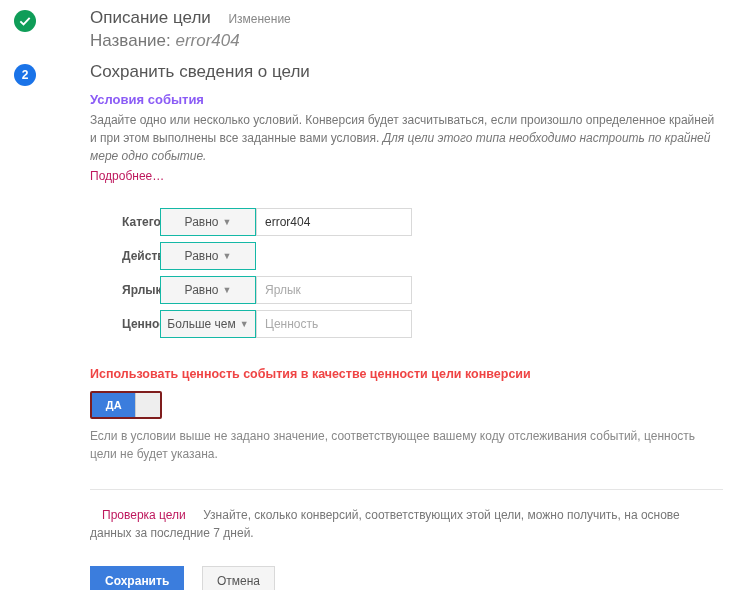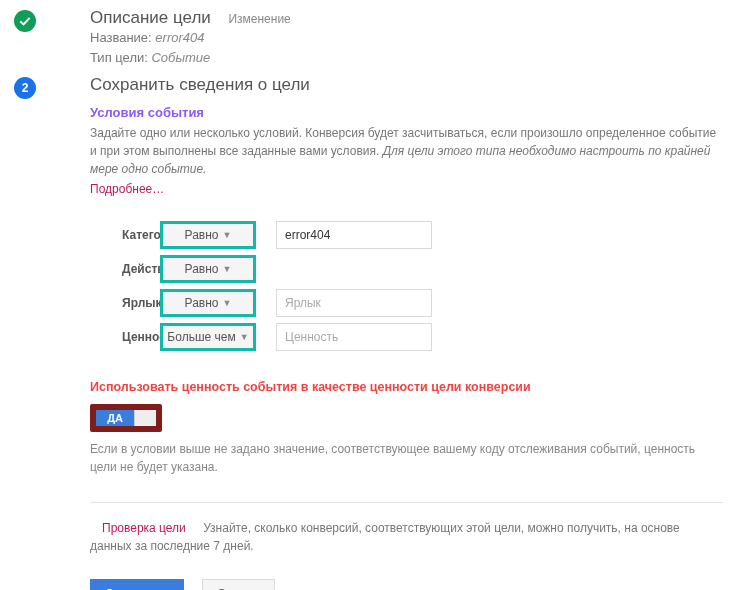--- a/index.html
+++ b/index.html
@@ -18,52 +18,52 @@
     flex-shrink: 0; margin-right: 12px; margin-top: 2px;
     font-size: 12px; font-weight: bold; color: #fff;
   }
   .step-done { background: #0f9d58; }
   .step-num  { background: #1a73e8; }
   .step-body { flex: 1; }
   .step-title {
     font-size: 17px; color: #555; font-weight: 400; margin-bottom: 2px;
   }
   .change-link { font-size: 12px; color: #888; margin-left: 14px; cursor: pointer; }
-  .summary-line { font-size: 13px; color: #777; line-height: 1.5; }
+  .summary-line { font-size: 17px; color: #777; line-height: 1.5; }
   .summary-val  { font-style: italic; color: #888; }
   .step2 { margin-top: 4px; }
 
   .section-title {
     font-size: 13px; font-weight: bold; color: #8b5cf6; margin-top: 10px; margin-bottom: 4px;
   }
   .help-text { font-size: 12px; color: #777; line-height: 1.5; }
   .help-text .italic { font-style: italic; }
   .link { color: #be185d; cursor: pointer; font-size: 12px; }
 
   .conditions { margin-top: 22px; }
   .cond-row { display: flex; align-items: center; height: 34px; }
   .cond-label {
     width: 70px; color: #555; font-size: 12px; font-weight: bold; padding-left: 32px;
   }
   .dropdown {
-    width: 96px; height: 28px; border: 3px solid #14b8a6;
+    width: 96px; height: 28px; border: 1px solid #14b8a6;
     background: #f5f5f5; display: flex; align-items: center; justify-content: center;
-    font-size: 12px; color: #555; cursor: pointer; margin-right: 20px;
+    font-size: 12px; color: #555; cursor: pointer; 
   }
   .dropdown .arrow { margin-left: 4px; font-size: 9px; color: #888; }
   .text-input {
     height: 28px; width: 156px; border: 1px solid #d9d9d9;
     padding: 0 8px; font-size: 12px; color: #333;
     font-family: inherit;
   }
   .text-input::placeholder { color: #aaa; }
 
   .use-val-title { font-weight: bold; color: #ef4444; margin-top: 26px; margin-bottom: 10px; font-size: 12.5px; }
   .toggle {
-    width: 72px; height: 28px; border: 6px solid #7f1d1d; border-radius: 2px;
+    width: 72px; height: 28px; border: 2px solid #7f1d1d; border-radius: 2px;
     display: flex; overflow: hidden; cursor: pointer;
   }
   .toggle-on {
     background: #3b7ddd; color: #fff; width: 46px;
     display: flex; align-items: center; justify-content: center;
     font-size: 11px; font-weight: bold;
   }
   .toggle-off {
     background: #eee; width: 26px; border-left: 1px solid #ccc;
   }
@@ -99,34 +99,31 @@
         </svg>
     </div>
     <div class="step-body">
       <div>
         <span class="step-title">Описание цели</span>
         <span class="change-link">Изменение</span>
       </div>
       <div class="summary-line">
         <span>Название: </span><span class="summary-val">error404</span>
       </div>
-      <div class="summary-line">
-        <span>Тип цели: </span><span class="summary-val">Событие</span>
-      </div>
     </div>
   </div>
 
   <div class="step step2">
     <div class="step-icon step-num">2</div>
     <div class="step-body">
       <div class="step-title">Сохранить сведения о цели</div>
 
       <div class="section-title">Условия события</div>
       <div class="help-text">
-        <span>Задайте одно или несколько условий. Конверсия будет засчитываться, если произошло определенное событие и при этом выполнены все заданные вами условия. </span><span class="italic">Для цели этого типа необходимо настроить по крайней мере одно событие.</span>
+        <span>Задайте одно или несколько условий. Конверсия будет засчитываться, если произошло определенное крайней и при этом выполнены все заданные вами условия. </span><span class="italic">Для цели этого типа необходимо настроить по крайней мере одно событие.</span>
       </div>
       <div class="link" style="margin-top:4px;">Подробнее…</div>
 
       <div class="conditions">
         <div class="cond-row">
           <div class="cond-label">Категория</div>
           <div class="dropdown">
             <span>Равно</span>
               <span class="arrow">▼</span>
           </div>

